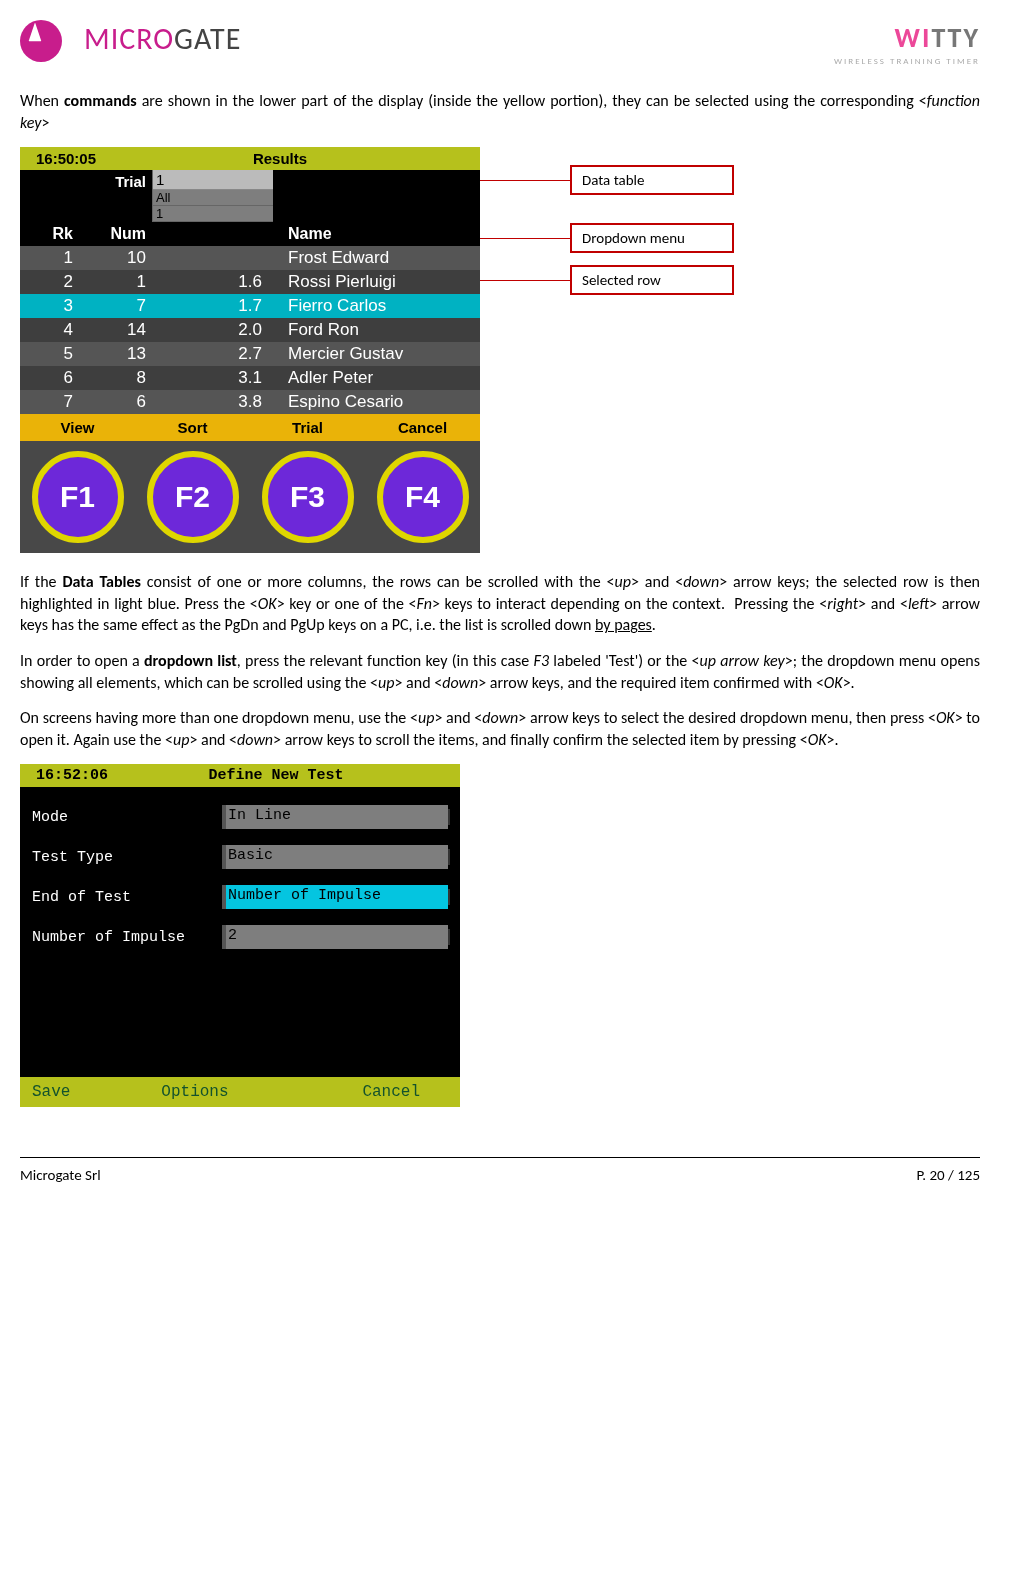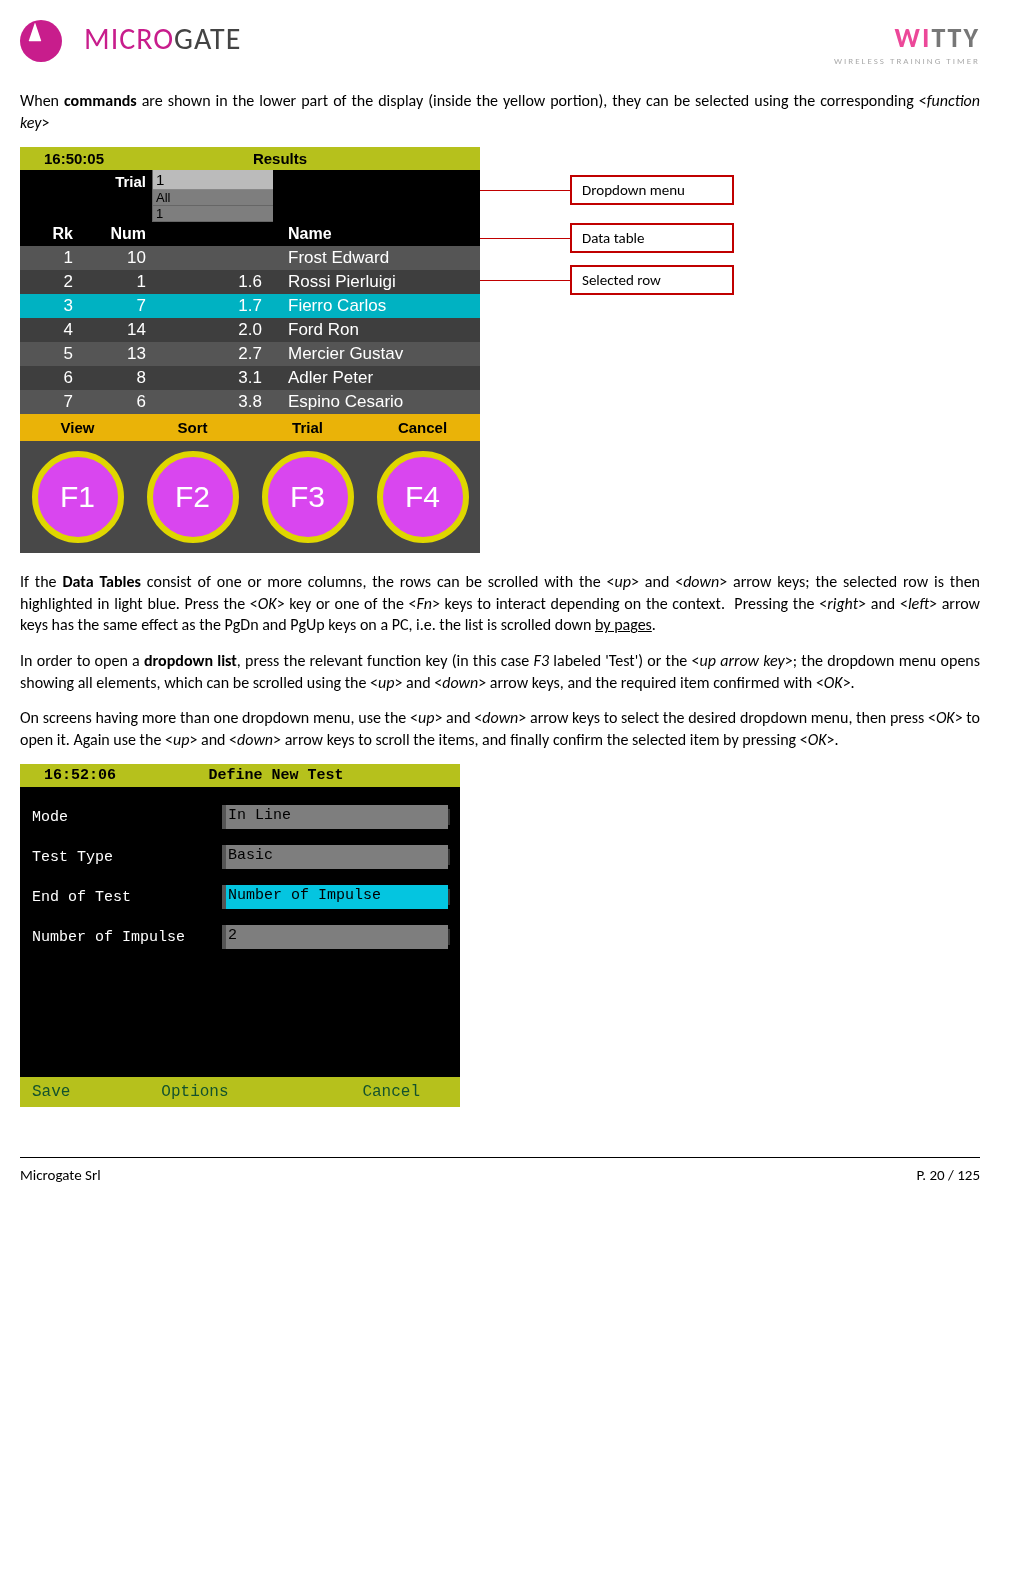--- a/index.html
+++ b/index.html
@@ -12,41 +12,41 @@
 .micro{color:#c81d8c}
 .gate{color:#444}
 .logo-right{text-align:right}
 .witty{font-size:28px;font-weight:900;letter-spacing:2px;color:#777}
 .witty .wi{color:#ec4899}
 .tagline{font-size:9px;color:#aaa;letter-spacing:2px;}
 p{margin:14px 0;line-height:1.35;text-align:justify}
 .underline{text-decoration:underline}
 .fig-row{display:flex;align-items:flex-start;gap:0;margin:10px 0 18px}
 .device{width:460px;background:#000;font-family:Arial,sans-serif;font-size:15px;color:#fff}
-.olive-bar{background:#b6c11c;color:#000;display:flex;padding:3px 24px;font-weight:bold}
+.olive-bar{background:#b6c11c;color:#000;display:flex;padding:3px 16px;font-weight:bold}
 .olive-bar .time{flex:0 0 auto}
 .olive-bar .title{flex:1;text-align:center}
 .trial-row{display:flex;align-items:stretch;background:#000}
 .trial-row .lbl{flex:0 0 120px;text-align:right;padding:3px 6px;font-weight:bold;border-right:1px solid #666}
 .dd-box{flex:0 0 120px;display:flex;flex-direction:column}
 .dd-sel{background:#bbb;color:#000;padding:1px 3px;border-bottom:1px solid #888}
 .dd-opt{background:#7e7e7e;color:#000;padding:0 3px;font-size:13px;border-bottom:1px solid #666}
 .tbl{width:100%;border-collapse:collapse}
 .tbl th{background:#000;color:#fff;font-weight:bold;text-align:left;padding:3px 8px;font-size:16px}
 .tbl th:first-child,.tbl td:first-child{width:45px;text-align:right;padding-right:10px}
 .tbl th:nth-child(2),.tbl td:nth-child(2){width:55px;text-align:right;padding-right:18px}
 .tbl th:nth-child(3),.tbl td:nth-child(3){width:90px;text-align:right;padding-right:18px}
 .tbl td{padding:2px 8px;font-size:17px}
 .r-even{background:#555}
 .r-odd{background:#3e3e3e}
 .r-sel{background:#00b2c2}
 .cmd-bar{background:#eab308;color:#000;display:flex;padding:5px 0;font-weight:bold}
 .cmd-bar span{flex:1;text-align:center}
 .fkeys{display:flex;justify-content:space-around;background:#484848;padding:10px 0}
-.fkey{width:80px;height:80px;border-radius:50%;border:6px solid #dfd600;display:flex;align-items:center;justify-content:center;font-size:30px;font-weight:normal;color:#fff;background:#d946ef}
+.fkey{width:80px;height:80px;border-radius:50%;border:6px solid #dfd600;display:flex;align-items:center;justify-content:center;font-size:30px;font-weight:bold;color:#fff;background:#6d28d9}
 .callouts{display:flex;flex-direction:column;margin-left:0;position:relative}
 .callout{display:flex;align-items:center}
 .callout-line{height:1px;background:#c00000;flex:0 0 90px}
 .callout-box{border:2px solid #c00000;padding:4px 10px;font-size:15px;color:#000;background:#fff;min-width:140px}
 .co1{margin-top:28px}
 .co2{margin-top:18px}
 .co3{margin-top:12px}
 .device2{width:440px;background:#000;font-family:Liberation Mono, monospace;font-size:15px;color:#fff;margin:10px 0 40px}
 .form-area{padding:10px 0 0;min-height:280px}
 .form-row{display:flex;align-items:center;padding:8px 12px}
@@ -154,27 +154,27 @@
         <span>Cancel</span>
       </div>
       <div class="fkeys">
         <div class="fkey">F1</div>
         <div class="fkey">F2</div>
         <div class="fkey">F3</div>
         <div class="fkey">F4</div>
       </div>
     </div>
     <div class="callouts">
+      <div class="callout co2">
+          <div class="callout-line"></div>
+          <div class="callout-box">Data table</div>
+        </div>
       <div class="callout co1">
           <div class="callout-line"></div>
           <div class="callout-box">Dropdown menu</div>
-        </div>
-      <div class="callout co2">
-          <div class="callout-line"></div>
-          <div class="callout-box">Data table</div>
         </div>
       <div class="callout co3">
           <div class="callout-line"></div>
           <div class="callout-box">Selected row</div>
         </div>
     </div>
   </div>
 
   <p id="p2">If the <b>Data Tables</b> consist of one or more columns, the rows can be scrolled with the &lt;<em>up</em>&gt; and &lt;<em>down</em>&gt; arrow keys; the selected row is then highlighted in light blue. Press the &lt;<em>OK</em>&gt; key or one of the &lt;<em>Fn</em>&gt; keys to interact depending on the context.&nbsp; Pressing the &lt;<em>right</em>&gt; and &lt;<em>left</em>&gt; arrow keys has the same effect as the PgDn and PgUp keys on a PC, i.e. the list is scrolled down <span class="underline">by pages</span>.</p>
   <p id="p3">In order to open a <b>dropdown list</b>, press the relevant function key (in this case <em>F3</em> labeled 'Test') or the &lt;<em>up arrow key</em>&gt;; the dropdown menu opens showing all elements, which can be scrolled using the &lt;<em>up</em>&gt; and &lt;<em>down</em>&gt; arrow keys, and the required item confirmed with &lt;<em>OK</em>&gt;.</p>

